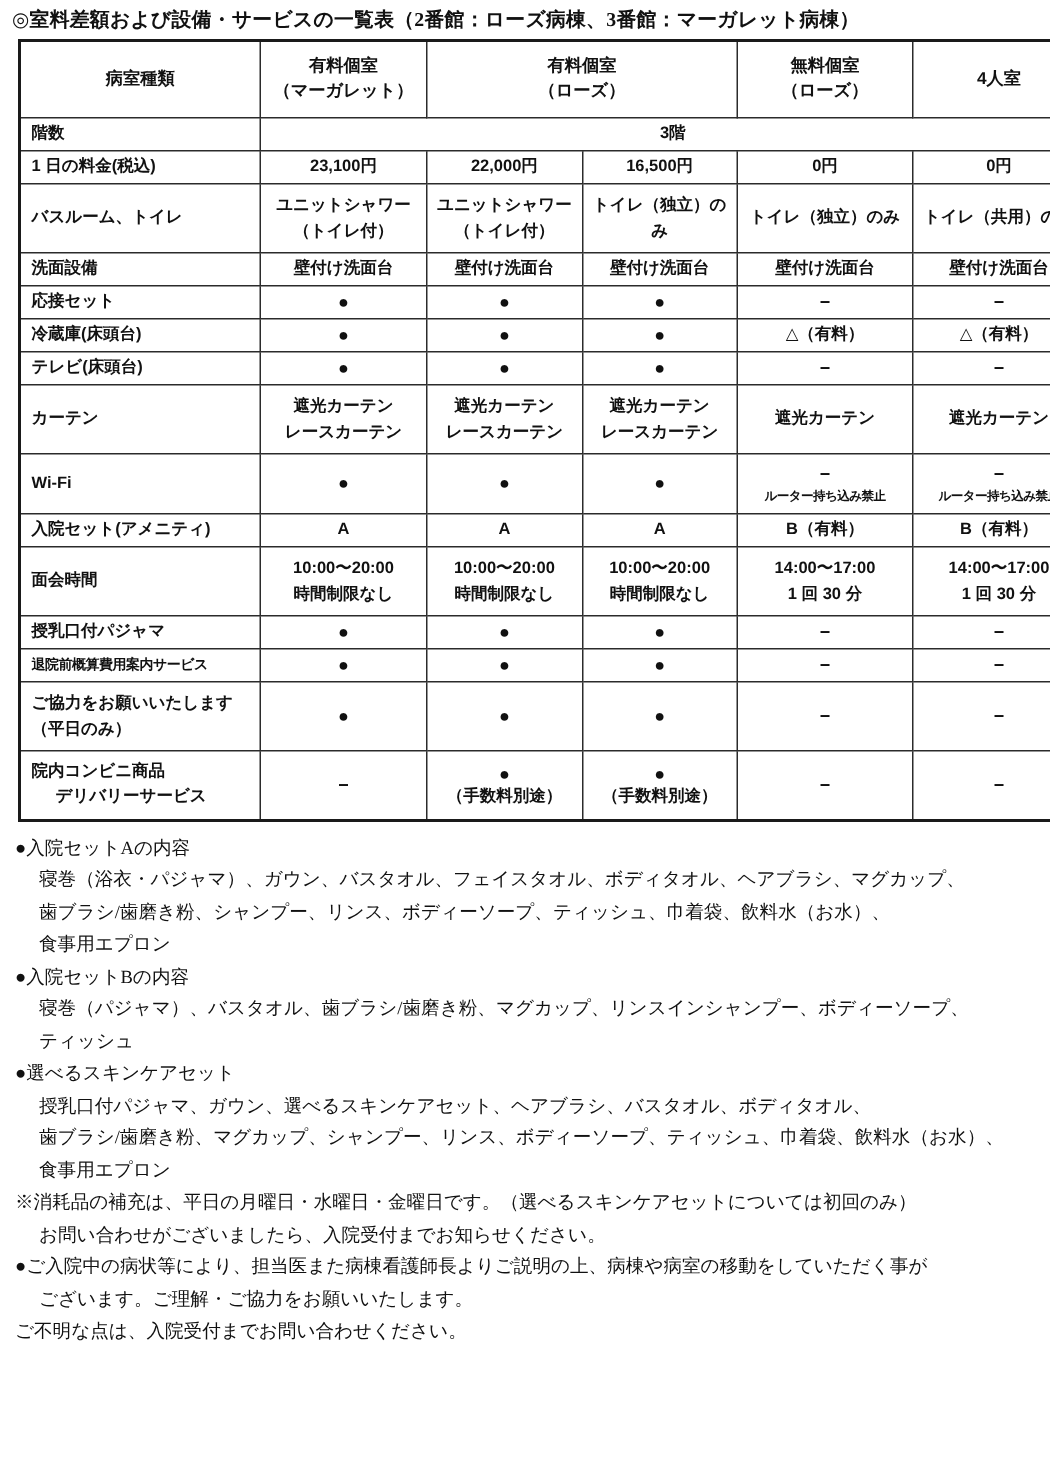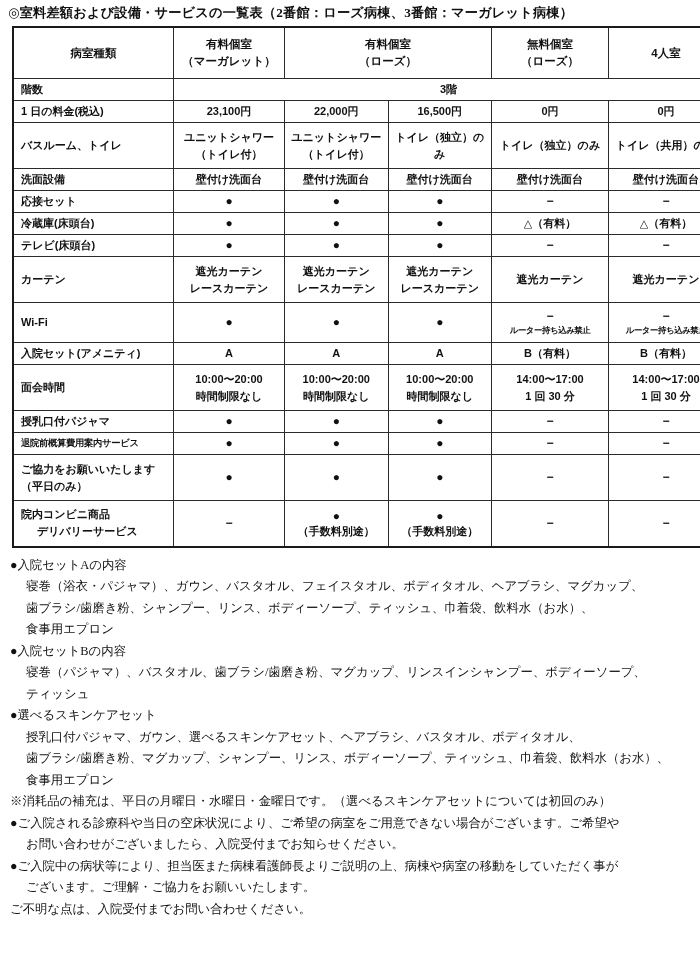--- a/index.html
+++ b/index.html
@@ -362,21 +362,20 @@
     <div class="note-body">ティッシュ</div>
 
     <div class="note-head">●選べるスキンケアセット</div>
     <div class="note-body">授乳口付パジャマ、ガウン、選べるスキンケアセット、ヘアブラシ、バスタオル、ボディタオル、</div>
     <div class="note-body">歯ブラシ/歯磨き粉、マグカップ、シャンプー、リンス、ボディーソープ、ティッシュ、巾着袋、飲料水（お水）、</div>
     <div class="note-body">食事用エプロン</div>
 
     <div class="note-star">※消耗品の補充は、平日の月曜日・水曜日・金曜日です。（選べるスキンケアセットについては初回のみ）</div>
 
     <div class="note-bullet">
-      <span style="display:block;">●ご入院される診療科や当日の空床状況により、ご希望の病室をご用意できない場合がございます。ご希望や</span>
       <span class="cont">お問い合わせがございましたら、入院受付までお知らせください。</span>
     </div>
 
 
     <div class="note-bullet">
       <span style="display:block;">●ご入院中の病状等により、担当医また病棟看護師長よりご説明の上、病棟や病室の移動をしていただく事が</span>
       <span class="cont">ございます。ご理解・ご協力をお願いいたします。</span>
     </div>
 
     <div class="note-star">ご不明な点は、入院受付までお問い合わせください。</div>

